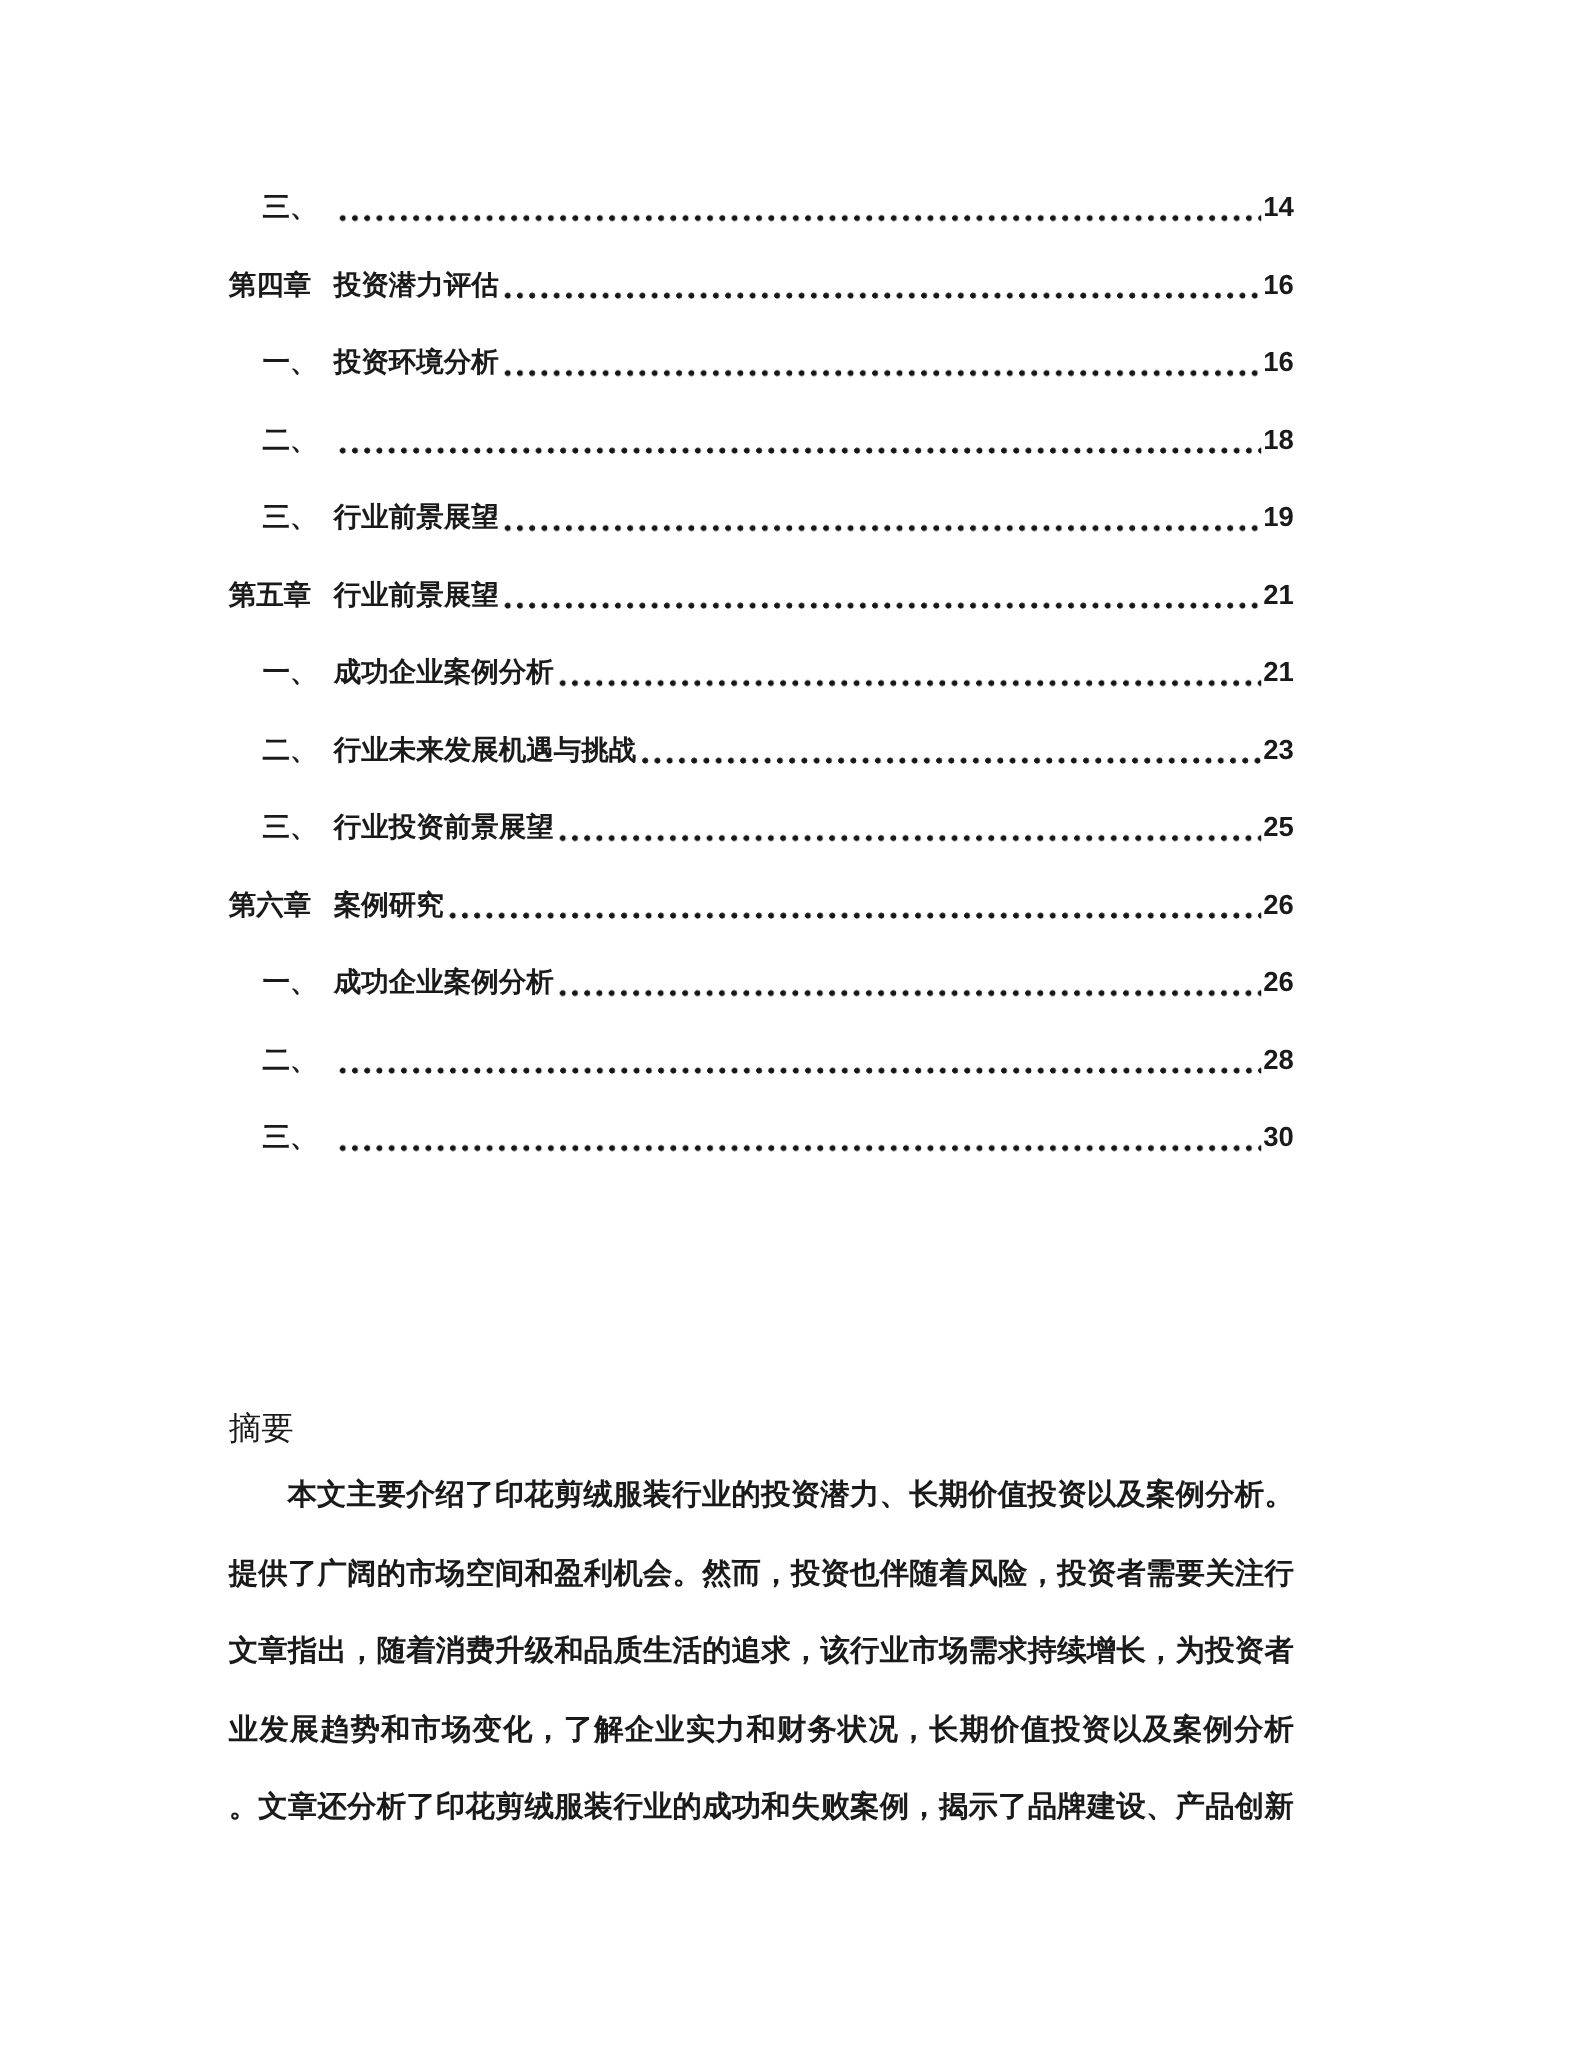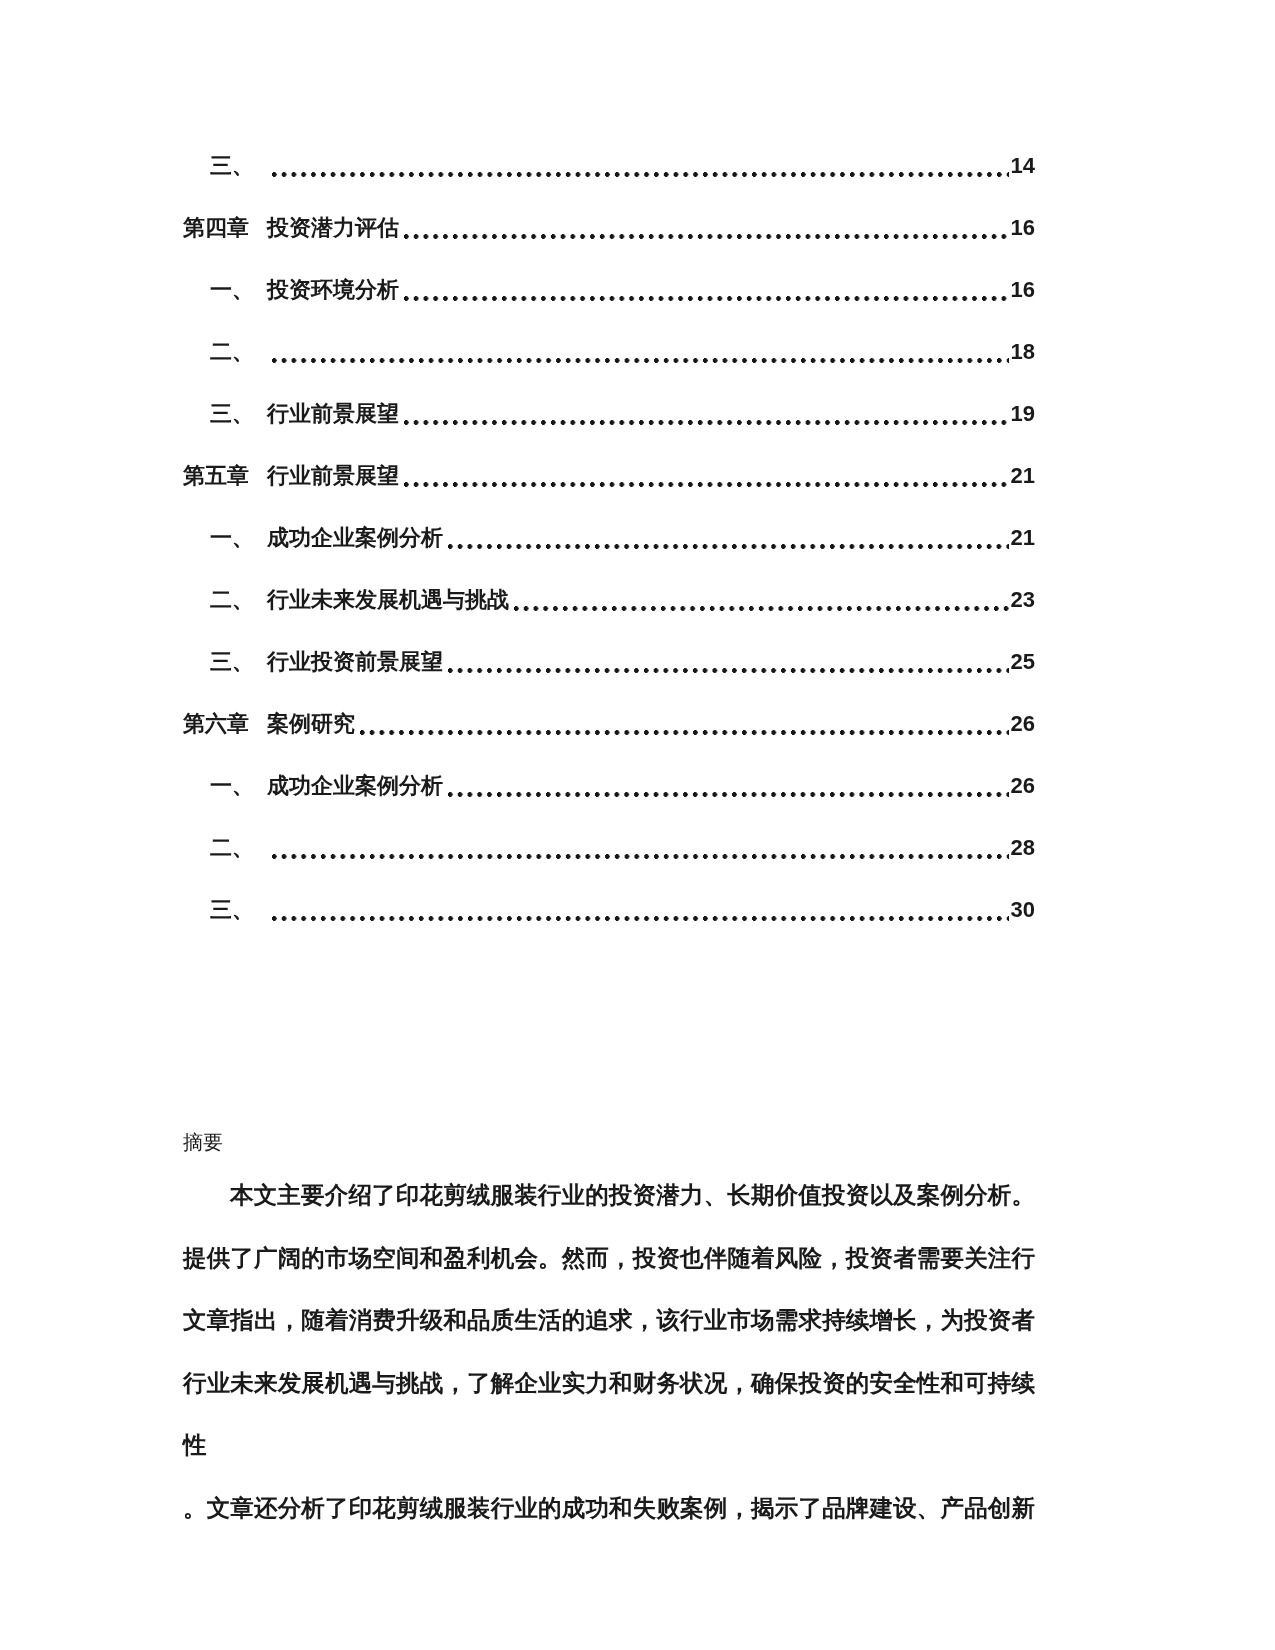--- a/index.html
+++ b/index.html
@@ -56,21 +56,21 @@
     background-size: 9.8px 7px;
     background-repeat: repeat-x;
   }
   .toc-page {
     flex: 0 0 auto;
     text-align: right;
   }
   
   .abstract-heading {
     margin-top: 184px;
-    font-size: 20px;
+    font-size: 26px;
     line-height: 34px;
     font-weight: 400;
   }
   .abstract-body {
     margin-top: 5px;
     font-size: 23.5px;
     font-weight: 700;
   }
   .abs-line {
     line-height: 62.5px;
@@ -176,17 +176,17 @@
     </div>
 
   </div>
 
   <div class="abstract-heading">摘要</div>
 
   <div class="abstract-body">
     <div class="abs-line indent">本文主要介绍了印花剪绒服装行业的投资潜力、长期价值投资以及案例分析。</div>
     <div class="abs-line">提供了广阔的市场空间和盈利机会。然而，投资也伴随着风险，投资者需要关注行</div>
     <div class="abs-line">文章指出，随着消费升级和品质生活的追求，该行业市场需求持续增长，为投资者</div>
-    <div class="abs-line">行业未来发展机遇与挑战，了解企业实力和财务状况，确保投资的安全性和可持续性</div>
+    <div class="abs-line">业发展趋势和市场变化，了解企业实力和财务状况，长期价值投资以及案例分析</div>
     <div class="abs-line">。文章还分析了印花剪绒服装行业的成功和失败案例，揭示了品牌建设、产品创新</div>
   </div>
 
 </div>
 
 </body></html>

